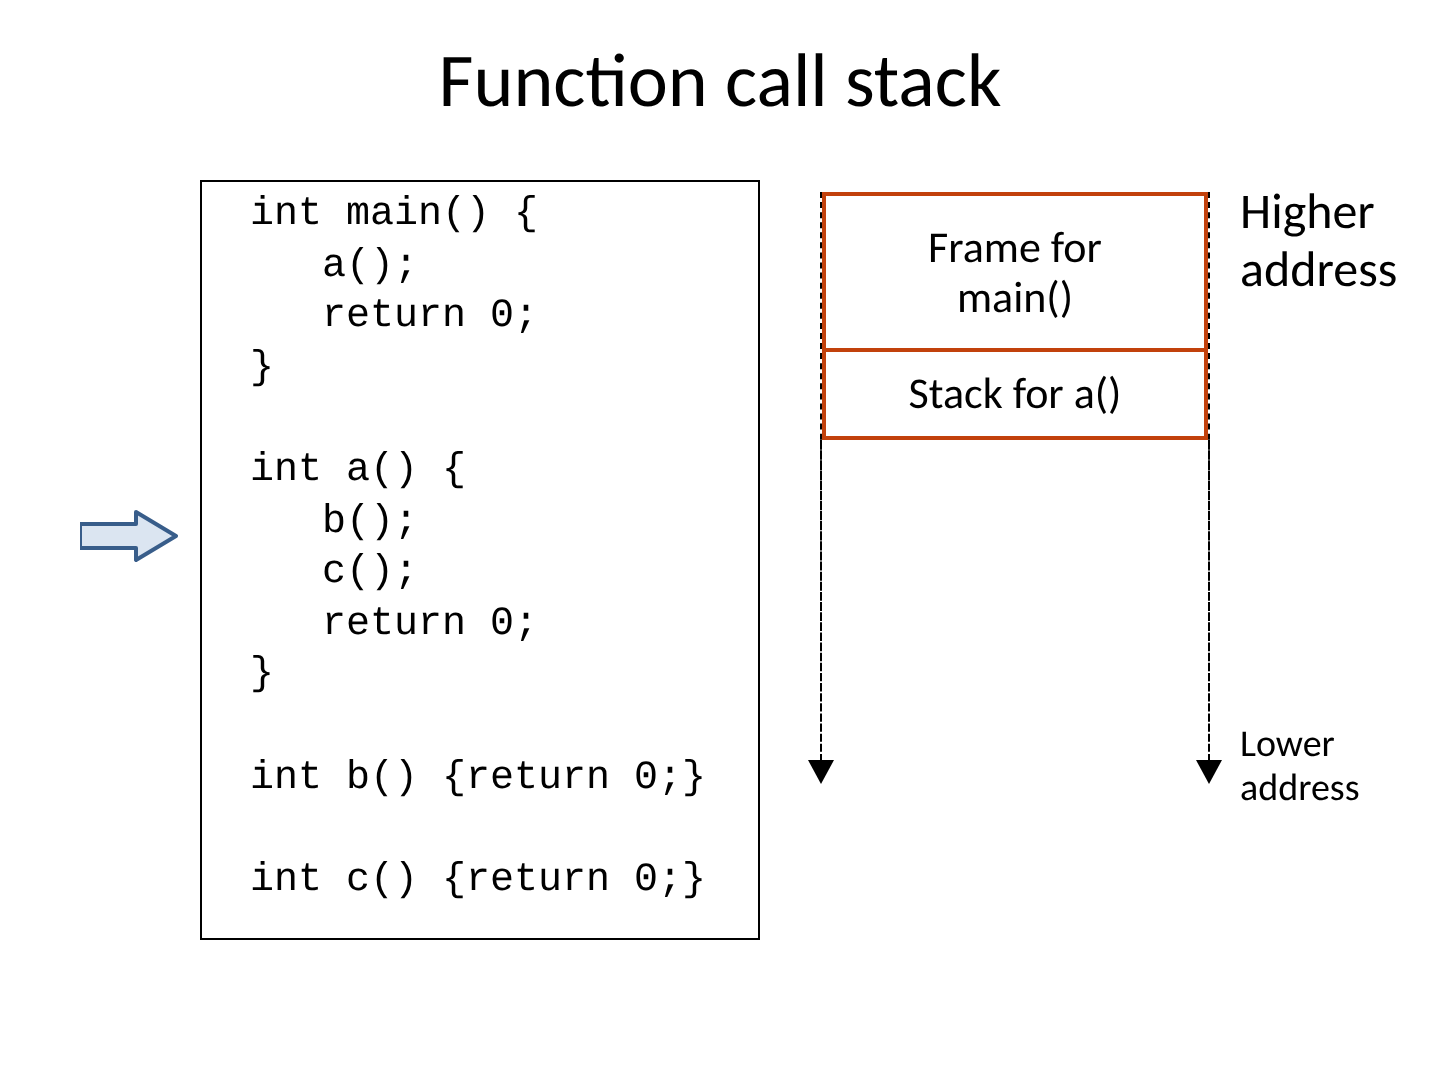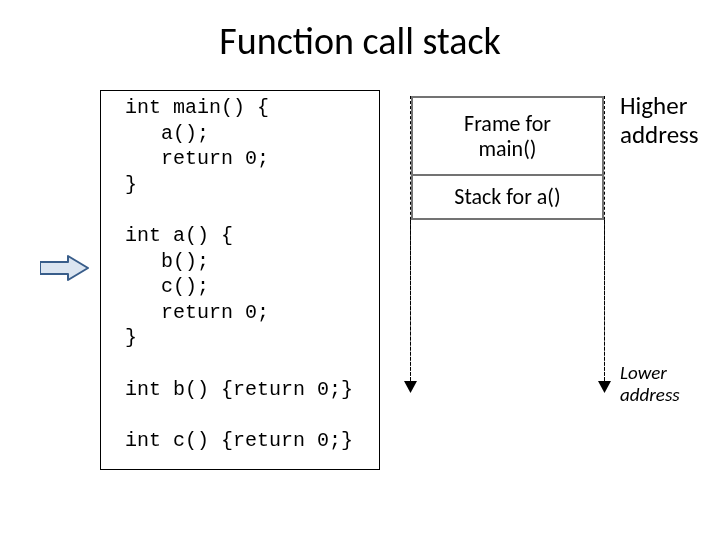--- a/index.html
+++ b/index.html
@@ -50,21 +50,21 @@
     top: 96px;
     width: 195px;
     height: 290px;
     border-left: 1px dashed #000;
     border-right: 1px dashed #000;
     box-sizing: border-box;
   }
   .frame {
     width: 100%;
     box-sizing: border-box;
-    border: 2px solid #737373;
+    border: 2px solid #c2410c;
     background: #ffffff;
     display: flex;
     align-items: center;
     justify-content: center;
     text-align: center;
     font-size: 22px;
     line-height: 1.15;
     padding: 6px 4px;
   }
   .frame-main {
@@ -80,21 +80,20 @@
     top: 92px;
     font-size: 25px;
     line-height: 1.15;
   }
   .lower {
     position: absolute;
     left: 620px;
     top: 362px;
     font-size: 19px;
     line-height: 1.15;
-    font-style: italic;
   }
   .stacklabel {
     position: absolute;
     left: 424px;
     top: 445px;
     font-size: 22px;
   }
   .dn-arrow-dash {
     position: absolute;
     width: 0;

